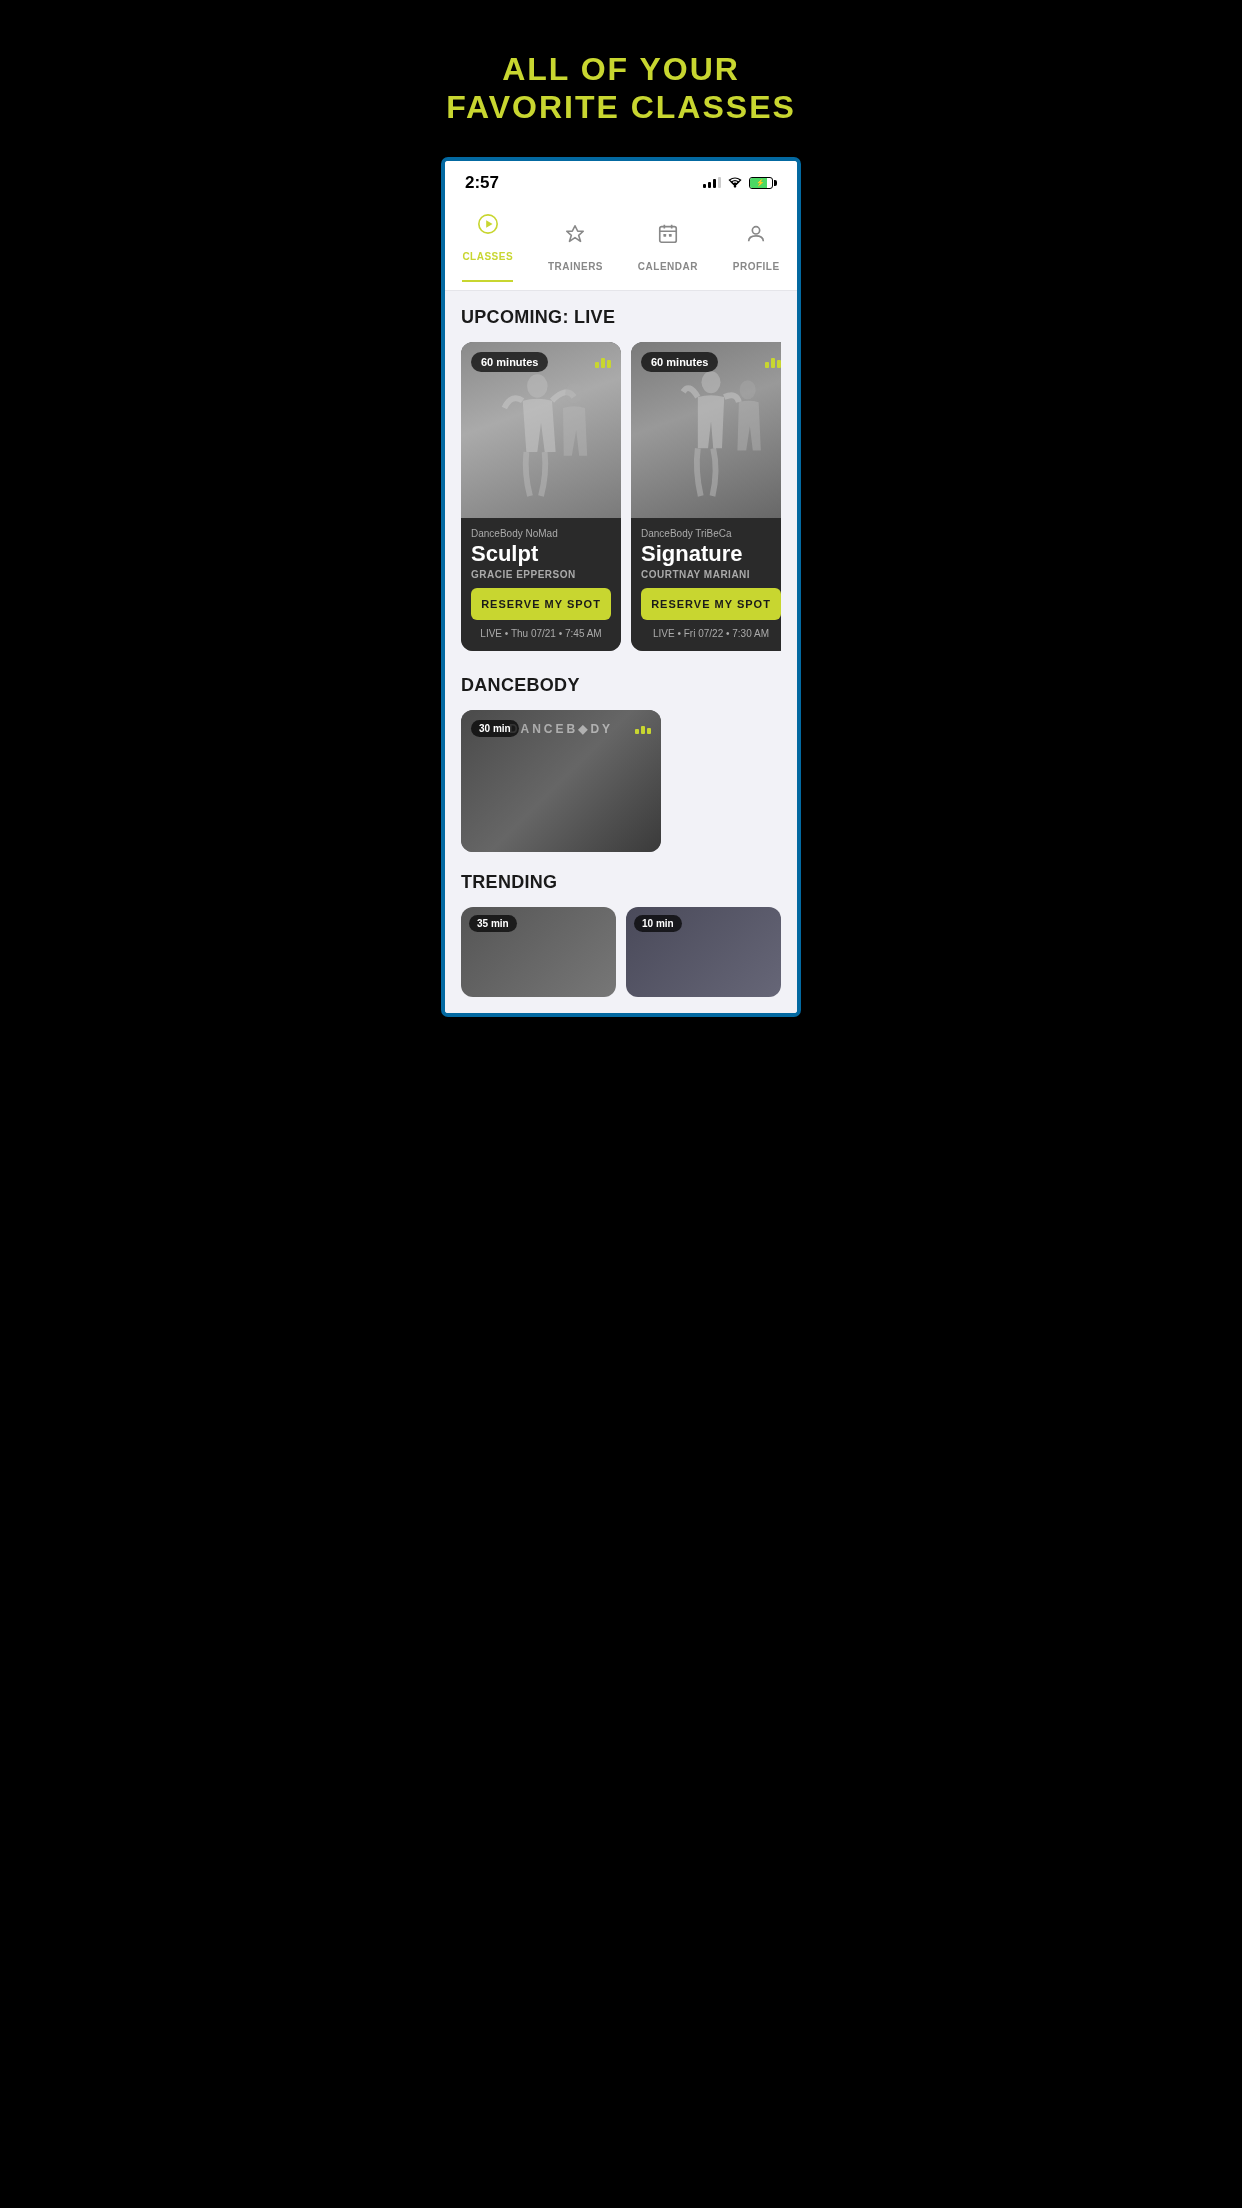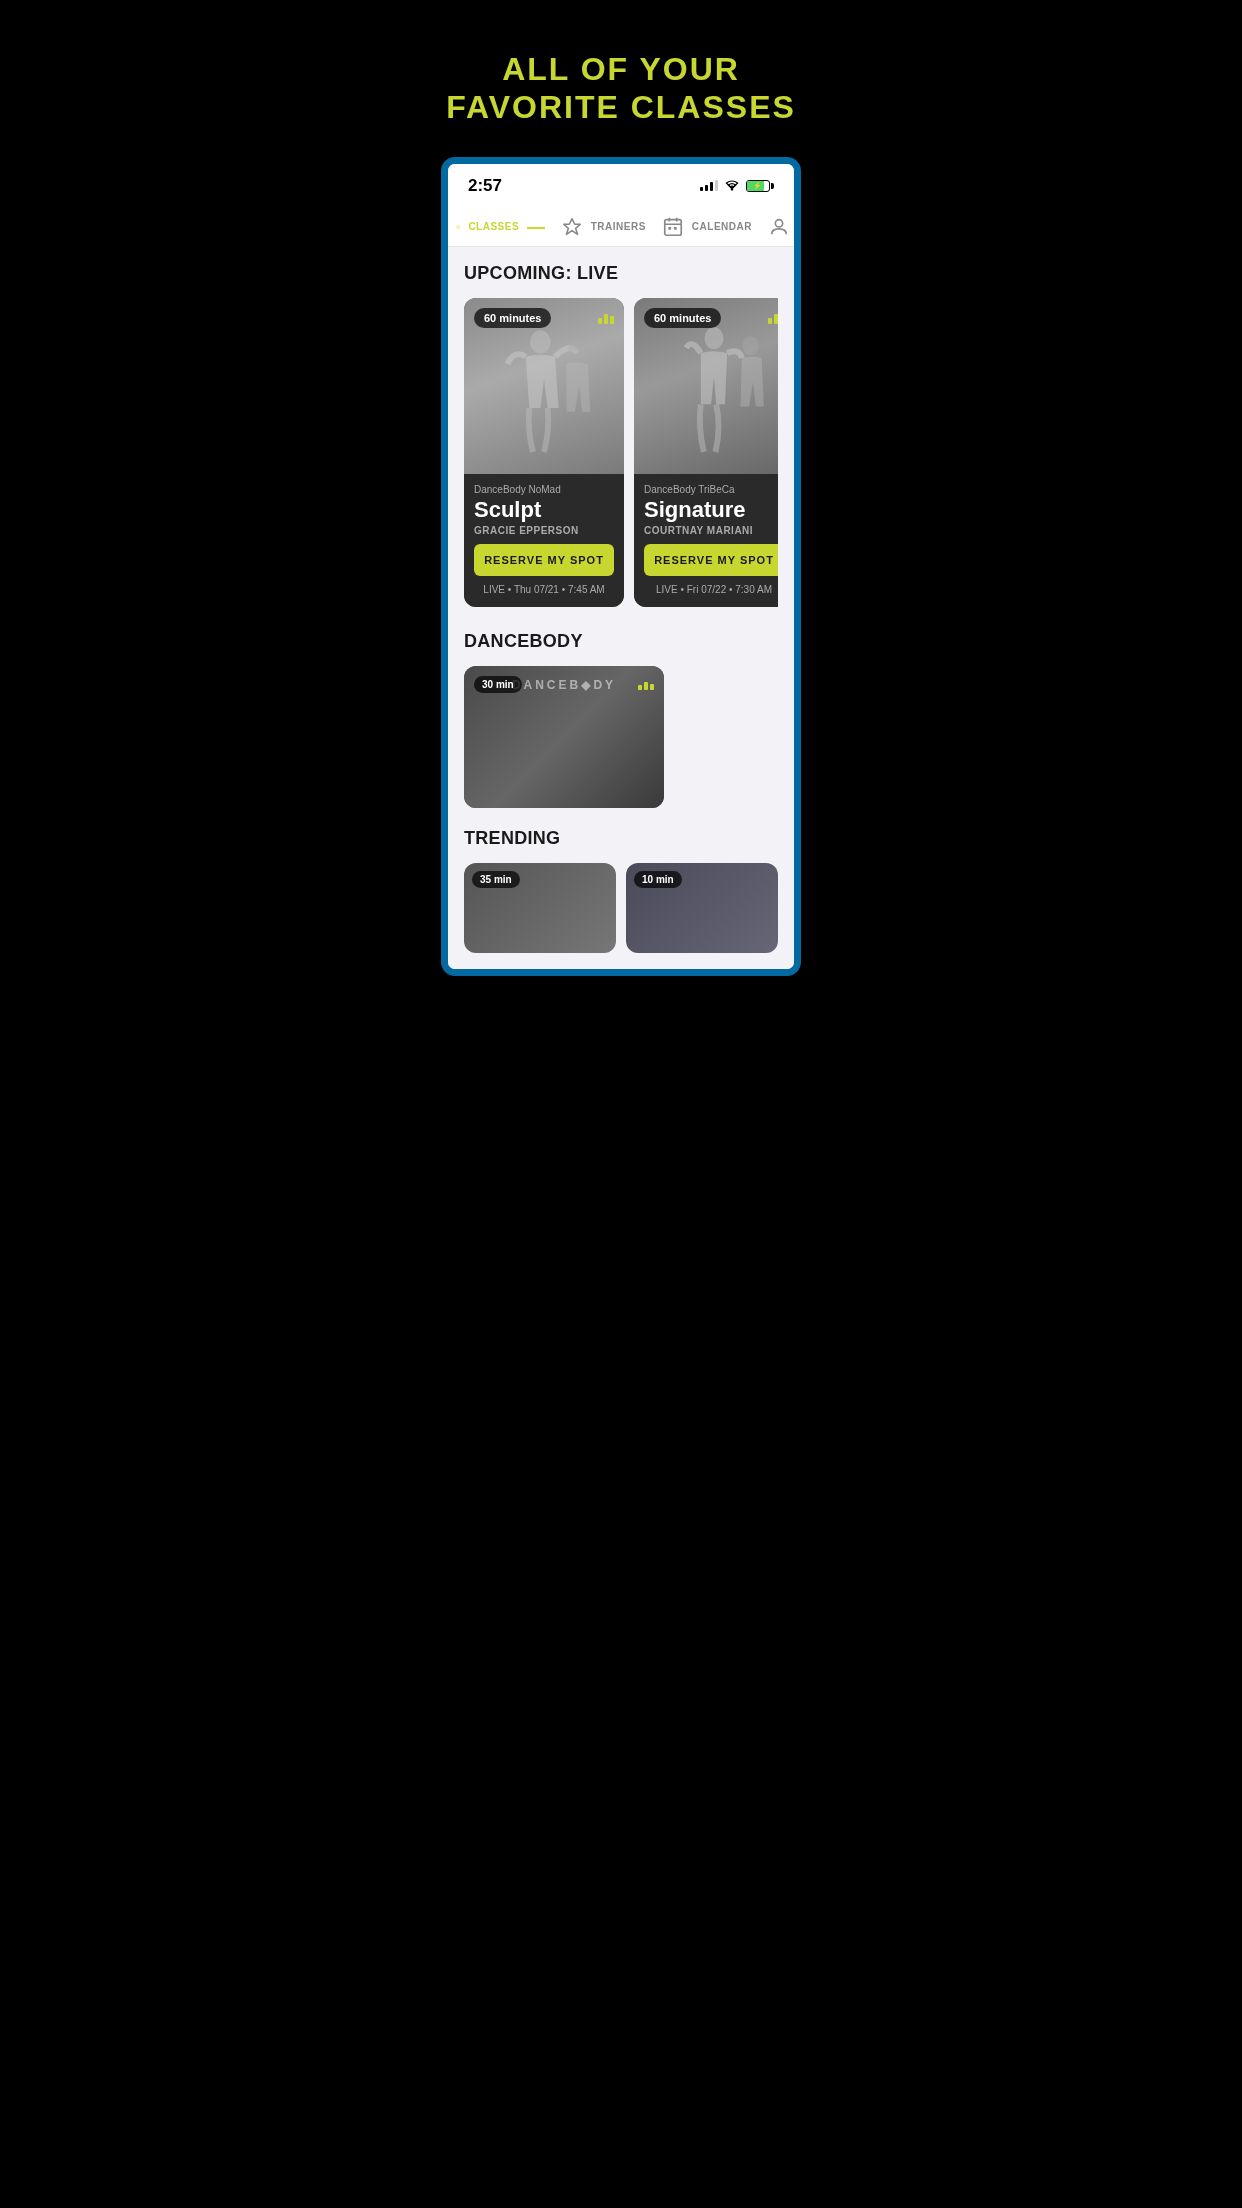--- a/index.html
+++ b/index.html
@@ -28,22 +28,22 @@
       font-weight: 900;
       letter-spacing: 2px;
       text-transform: uppercase;
       line-height: 1.2;
     }
 
     .phone-frame {
       margin: 0 auto;
       width: 360px;
       background: #f2f2f7;
-      border-radius: 14px;
-      border: 7px solid #0369a1;
+      border-radius: 7px;
+      border: 4px solid #0369a1;
       overflow: hidden;
       box-shadow: 0 20px 60px rgba(0,0,0,0.5);
     }
 
     
     .status-bar {
       background: #fff;
       display: flex;
       justify-content: space-between;
       align-items: center;
@@ -113,23 +113,23 @@
       background: #fff;
       display: flex;
       justify-content: space-around;
       align-items: center;
       padding: 8px 0 4px;
       border-bottom: 1px solid #e5e5ea;
     }
 
     .nav-item {
       display: flex;
-      flex-direction: row;
+      flex-direction: column;
       align-items: center;
-      gap: 8px;
+      gap: 16px;
       cursor: pointer;
       padding: 4px 8px;
     }
 
     .nav-label {
       font-size: 10px;
       font-weight: 600;
       letter-spacing: 0.5px;
       color: #888;
       text-transform: uppercase;

